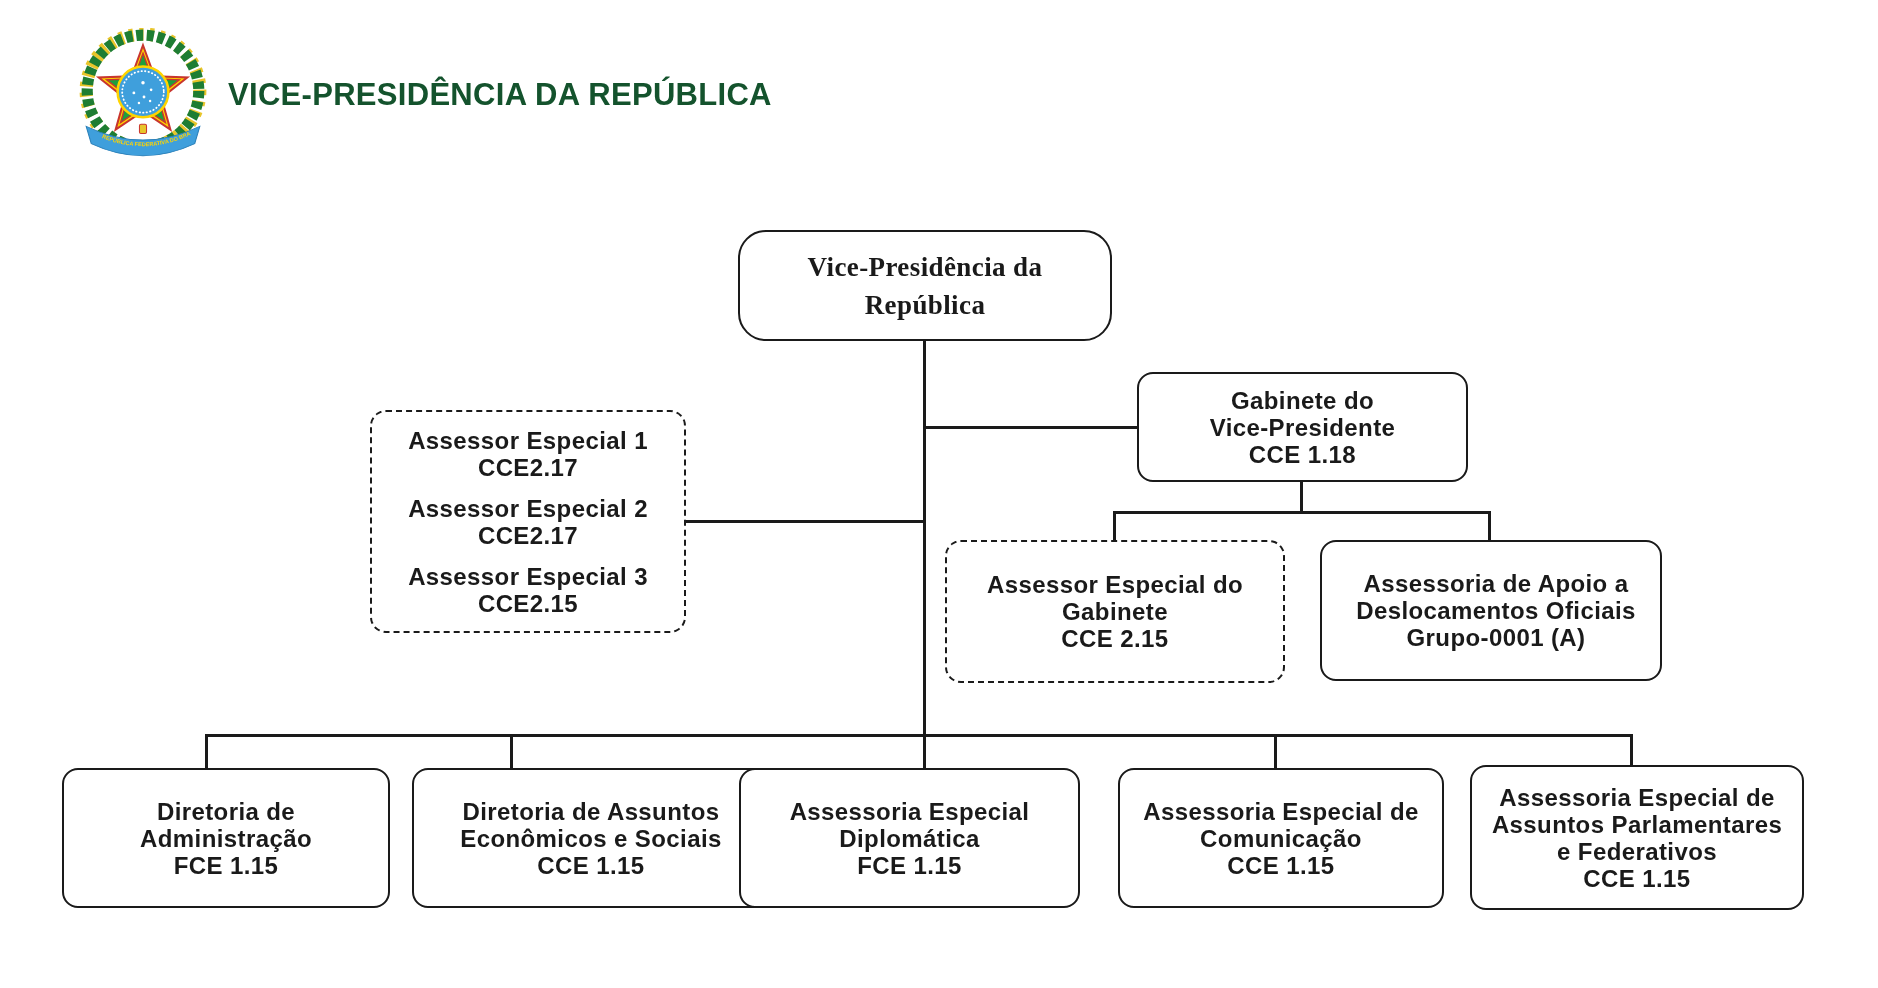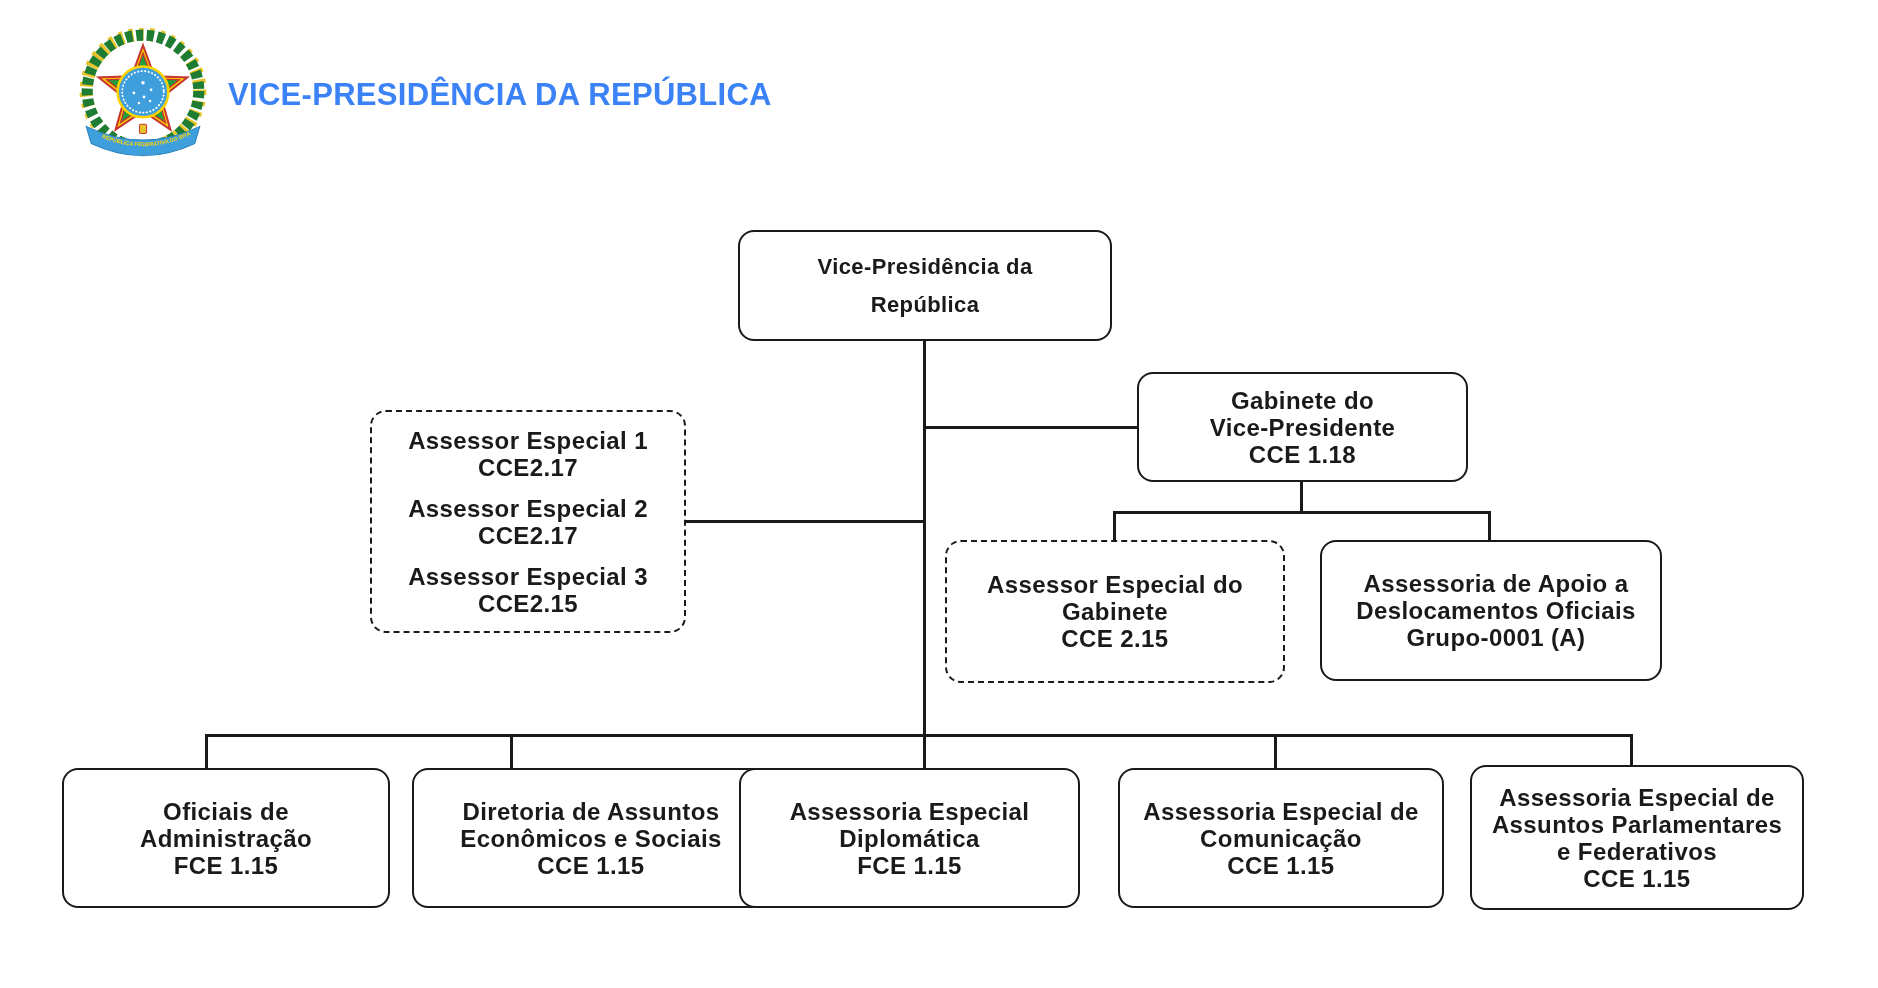--- a/index.html
+++ b/index.html
@@ -5,31 +5,31 @@
 <style>
   html,body{margin:0;padding:0;background:#ffffff;}
   body{
     width:1878px;height:988px;position:relative;overflow:hidden;
     font-family:"Liberation Sans","DejaVu Sans",sans-serif;color:#1a1a1a;
   }
   
   .header-logo{position:absolute;left:72px;top:28px;width:142px;height:142px;}
   .header-text{position:absolute;left:228px;top:76px;display:flex;flex-direction:column;}
   .header-subtitle{font-size:27px;font-weight:400;color:#1c1c1c;line-height:32px;}
-  .header-title{font-size:31px;font-weight:700;color:#3b82f6;line-height:38px;letter-spacing:.3px;}
+  .header-title{font-size:31px;font-weight:700;color:#14532d;line-height:38px;letter-spacing:.3px;}
   
   .node{
     position:absolute;box-sizing:border-box;
     border:2.5px solid #1a1a1a;border-radius:16px;background:#fff;
     display:flex;flex-direction:column;justify-content:center;align-items:center;
     text-align:center;font-weight:700;font-size:24px;line-height:27px;
     letter-spacing:.4px;padding:6px 10px;
   }
   .node.dashed{border-style:dashed;}
-  .node.root{font-size:22px;line-height:38px;border-radius:16px;}
+  .node.root{font-size:27px;line-height:38px;border-radius:28px;font-family:Liberation Serif, serif;}
   #node-assessores-especiais .line:nth-child(even){margin-bottom:14px;}
   #node-assessores-especiais .line:last-child{margin-bottom:0;}
   
   .hline,.vline{position:absolute;background:#1a1a1a;}
   .hline{height:2.5px;}
   .vline{width:2.5px;}
 </style>
 </head>
 <body>
 
@@ -108,21 +108,21 @@
     <div class="line">CCE 2.15</div>
   </div>
 
 <div class="node" id="node-apoio-deslocamentos" style="left:1320px;top:540px;width:342px;height:141px;padding-left:20px;">
     <div class="line">Assessoria de Apoio a</div>
     <div class="line">Deslocamentos Oficiais</div>
     <div class="line">Grupo-0001 (A)</div>
   </div>
 
 <div class="node" id="node-diretoria-administracao" style="left:62px;top:768px;width:328px;height:140px;">
-    <div class="line">Oficiais de</div>
+    <div class="line">Diretoria de</div>
     <div class="line">Administração</div>
     <div class="line">FCE 1.15</div>
   </div>
 
 <div class="node" id="node-diretoria-assuntos" style="left:412px;top:768px;width:358px;height:140px;">
     <div class="line">Diretoria de Assuntos</div>
     <div class="line">Econômicos e Sociais</div>
     <div class="line">CCE 1.15</div>
   </div>
 

